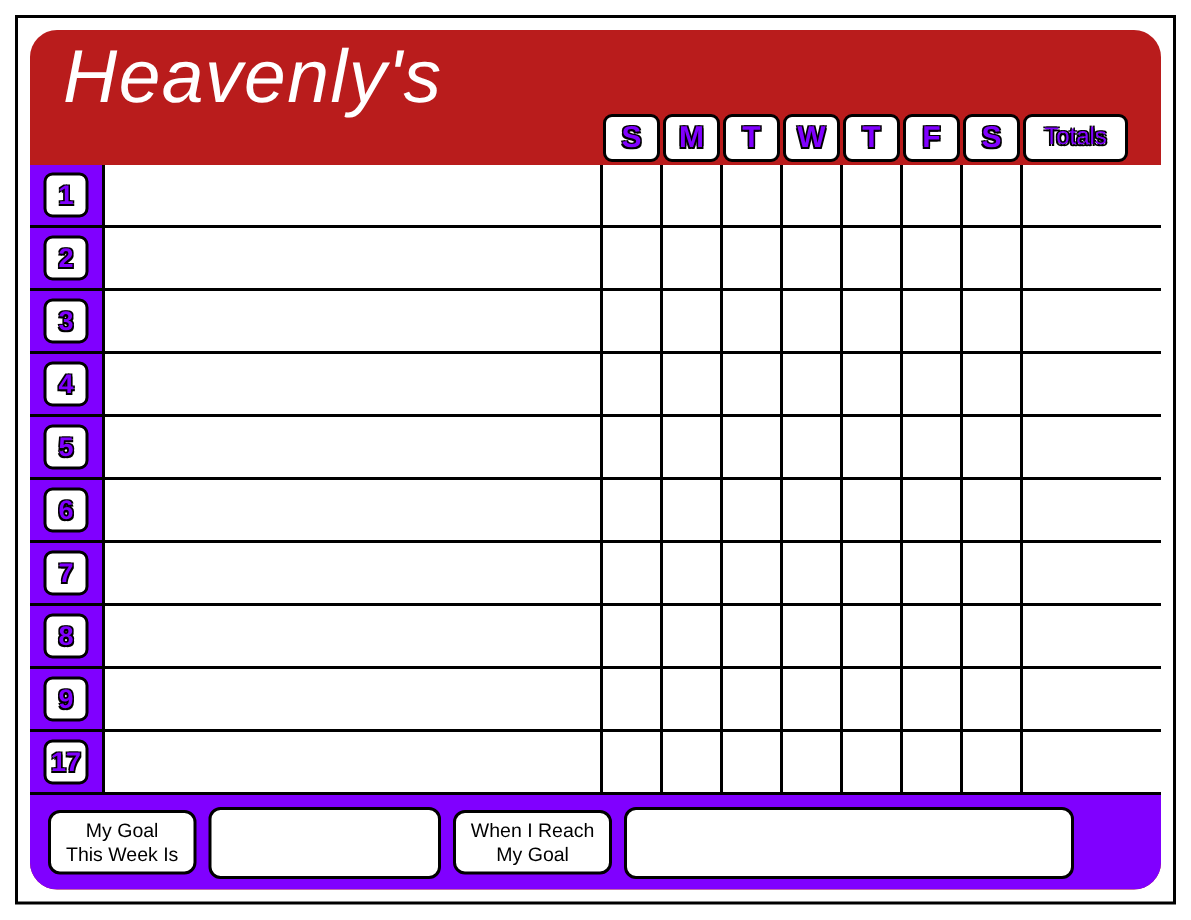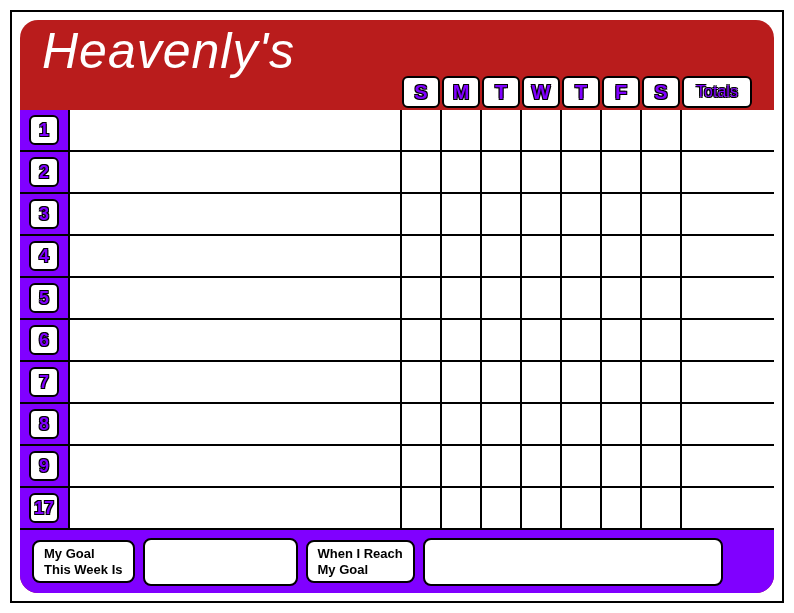--- a/index.html
+++ b/index.html
@@ -148,22 +148,22 @@
     padding: 0 12px;
     gap: 8px;
     border-top: 2px solid black;
   }
   .goal-label {
     background: white;
     border: 2px solid black;
     border-radius: 8px;
     padding: 4px 10px;
     font-size: 13px;
-    text-align: left;
-    font-weight: bold;
+    text-align: center;
+    font-weight: normal;
     line-height: 1.2;
   }
   .goal-box {
     background: white;
     border: 2px solid black;
     border-radius: 8px;
     height: 48px;
   }
   .goal-box-1 { width: 155px; }
   .goal-box-2 { width: 300px; }

